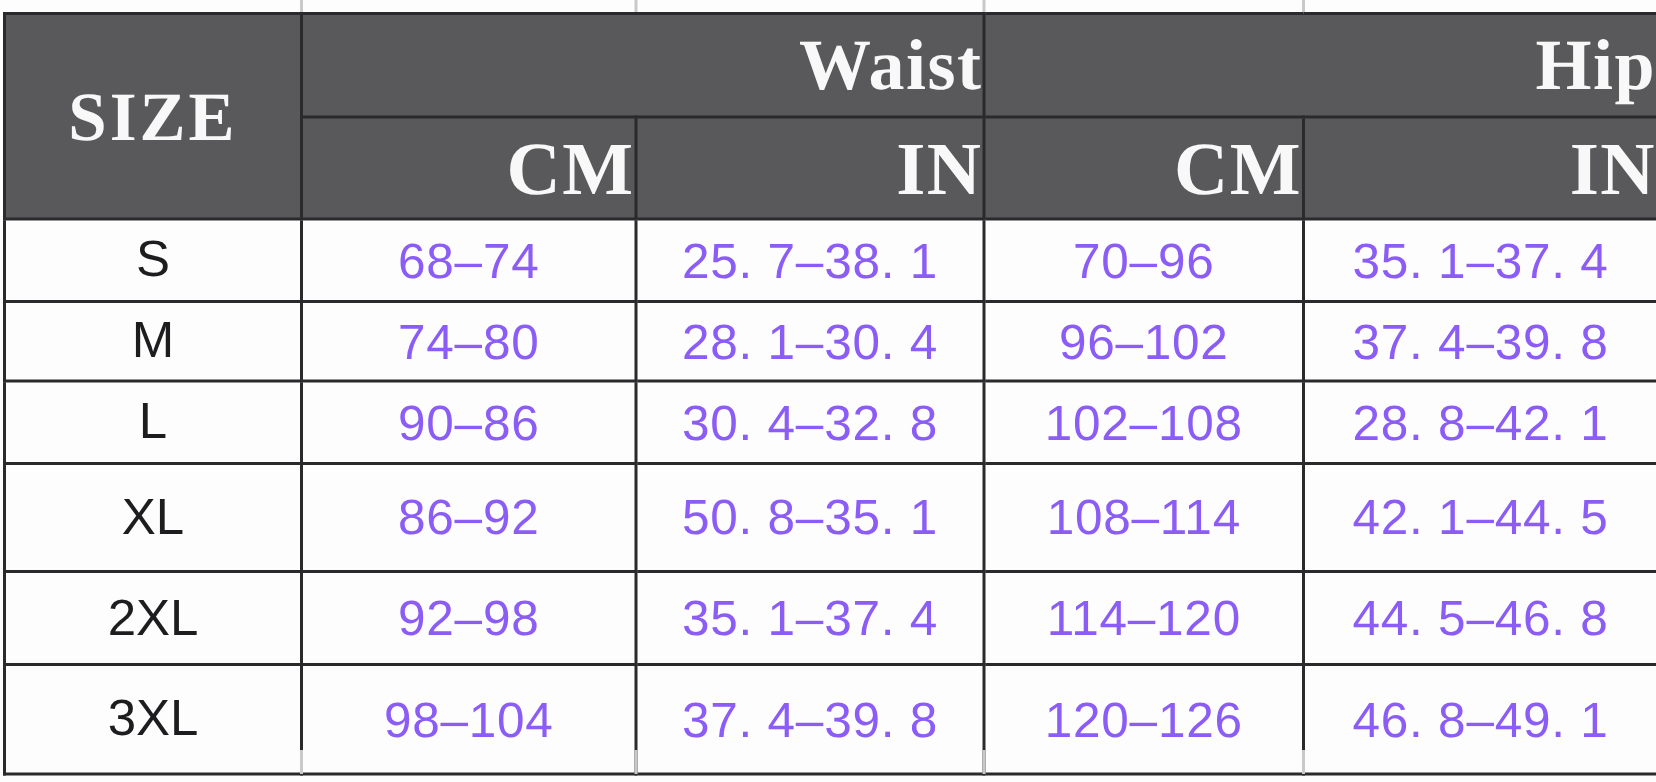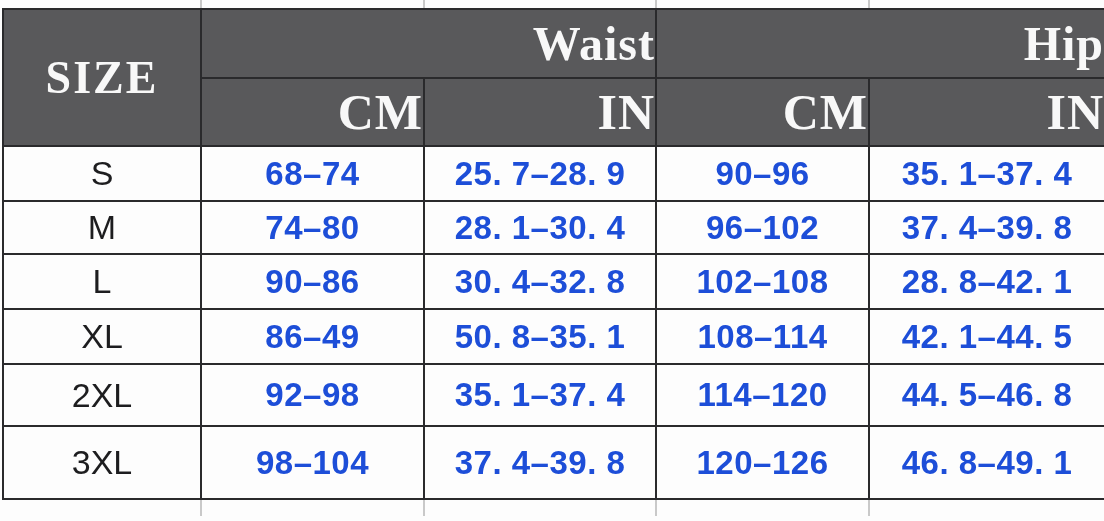--- a/index.html
+++ b/index.html
@@ -27,26 +27,26 @@
   }
   .h-size    { font-size: 46px; letter-spacing: 2px; }
   .h-measure { font-size: 48px; letter-spacing: 1px; text-align: right; }
   .h-unit    { font-size: 50px; letter-spacing: 1px; text-align: right; }
 
   tr.hr1 { height: 69px; }
   tr.hr2 { height: 68px; }
   tr.dr1 { height: 55px; }
   tr.dr2 { height: 53px; }
   tr.dr3 { height: 55px; }
-  tr.dr4 { height: 55px; border-radius: 10px; }
+  tr.dr4 { height: 72px; border-radius: 10px; }
   tr.dr5 { height: 62px; }
   tr.dr6 { height: 73px; border-radius: 16px; }
 
   td.size-cell { font-size: 34px; color: #1d1d1f; }
-  td.val       { font-size: 33px; color: #1d4ed8; letter-spacing: 0.5px; white-space: nowrap; font-weight: bold; }
+  td.val       { font-size: 33px; color: #8b5cf6; letter-spacing: 0.5px; white-space: nowrap; }
 
   .guide {
     position: absolute; width: 2px; background: #c9c9c9;
   }
   .guide.top { top: 0; height: 8px; }
   .guide.bottom { top: 500px; height: 16px; }
   .g1 { left: 200px; } .g2 { left: 423px; } .g3 { left: 655px; } .g4 { left: 868px; }
 </style>
 </head>
 <body>
@@ -75,41 +75,41 @@
       <tr class="hr2">
         <th class="hdr h-unit">CM</th>
         <th class="hdr h-unit">IN</th>
         <th class="hdr h-unit">CM</th>
         <th class="hdr h-unit">IN</th>
       </tr>
 
       <tr class="dr1">
         <td class="size-cell">S</td>
         <td class="val">68–74</td>
-        <td class="val">25. 7–28. 9</td>
-        <td class="val">90–96</td>
+        <td class="val">25. 7–38. 1</td>
+        <td class="val">70–96</td>
         <td class="val">35. 1–37. 4</td>
       </tr>
       <tr class="dr2">
         <td class="size-cell">M</td>
         <td class="val">74–80</td>
         <td class="val">28. 1–30. 4</td>
         <td class="val">96–102</td>
         <td class="val">37. 4–39. 8</td>
       </tr>
       <tr class="dr3">
         <td class="size-cell">L</td>
         <td class="val">90–86</td>
         <td class="val">30. 4–32. 8</td>
         <td class="val">102–108</td>
         <td class="val">28. 8–42. 1</td>
       </tr>
       <tr class="dr4">
         <td class="size-cell">XL</td>
-        <td class="val">86–49</td>
+        <td class="val">86–92</td>
         <td class="val">50. 8–35. 1</td>
         <td class="val">108–114</td>
         <td class="val">42. 1–44. 5</td>
       </tr>
       <tr class="dr5">
         <td class="size-cell">2XL</td>
         <td class="val">92–98</td>
         <td class="val">35. 1–37. 4</td>
         <td class="val">114–120</td>
         <td class="val">44. 5–46. 8</td>

